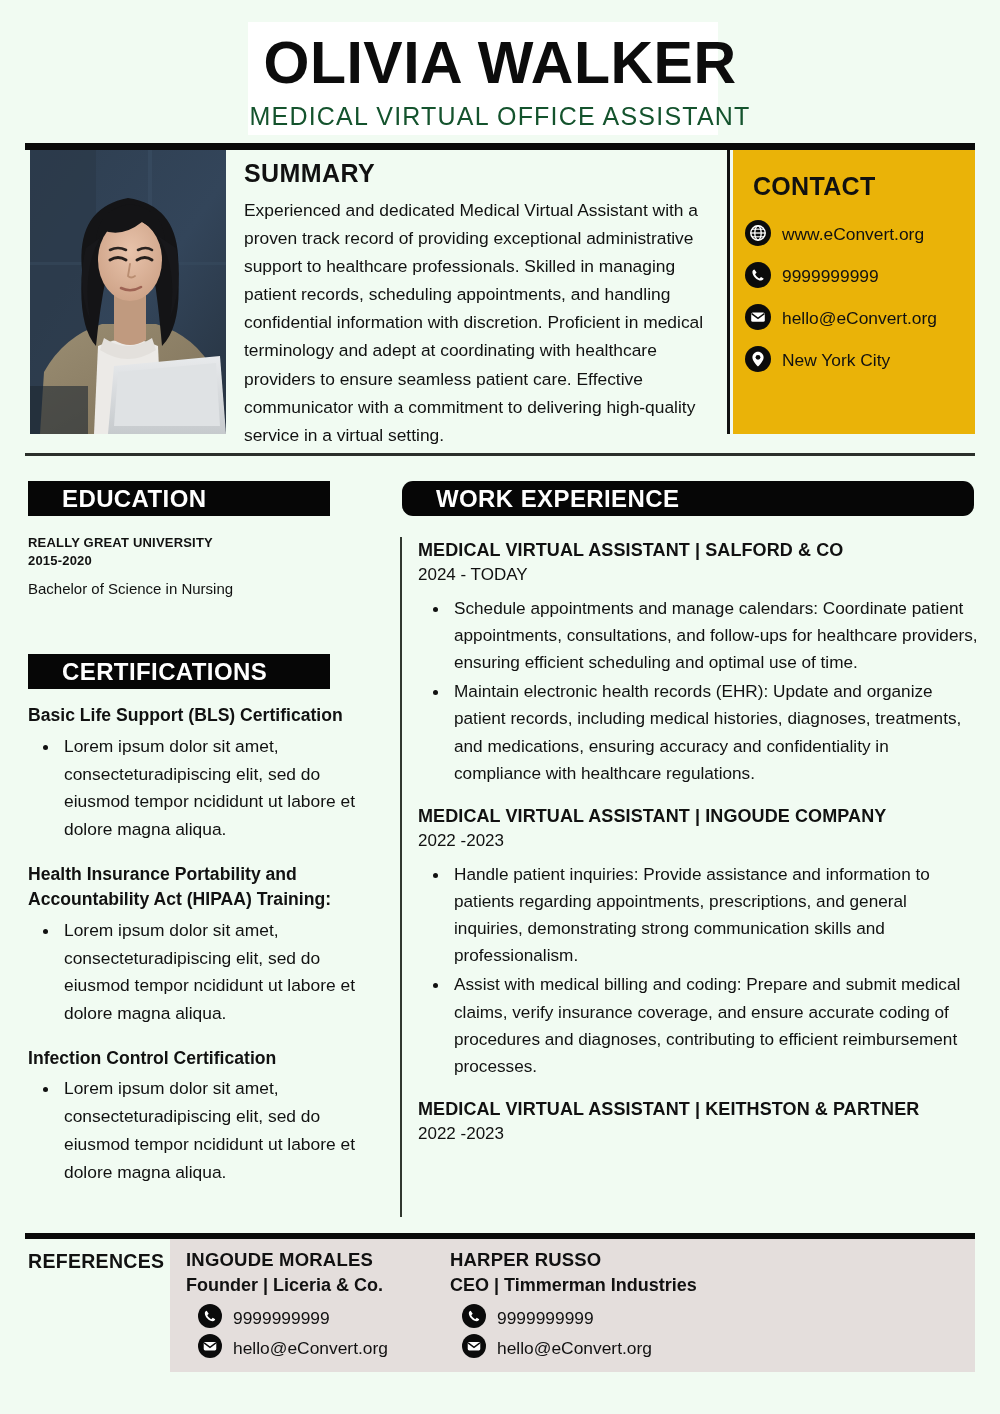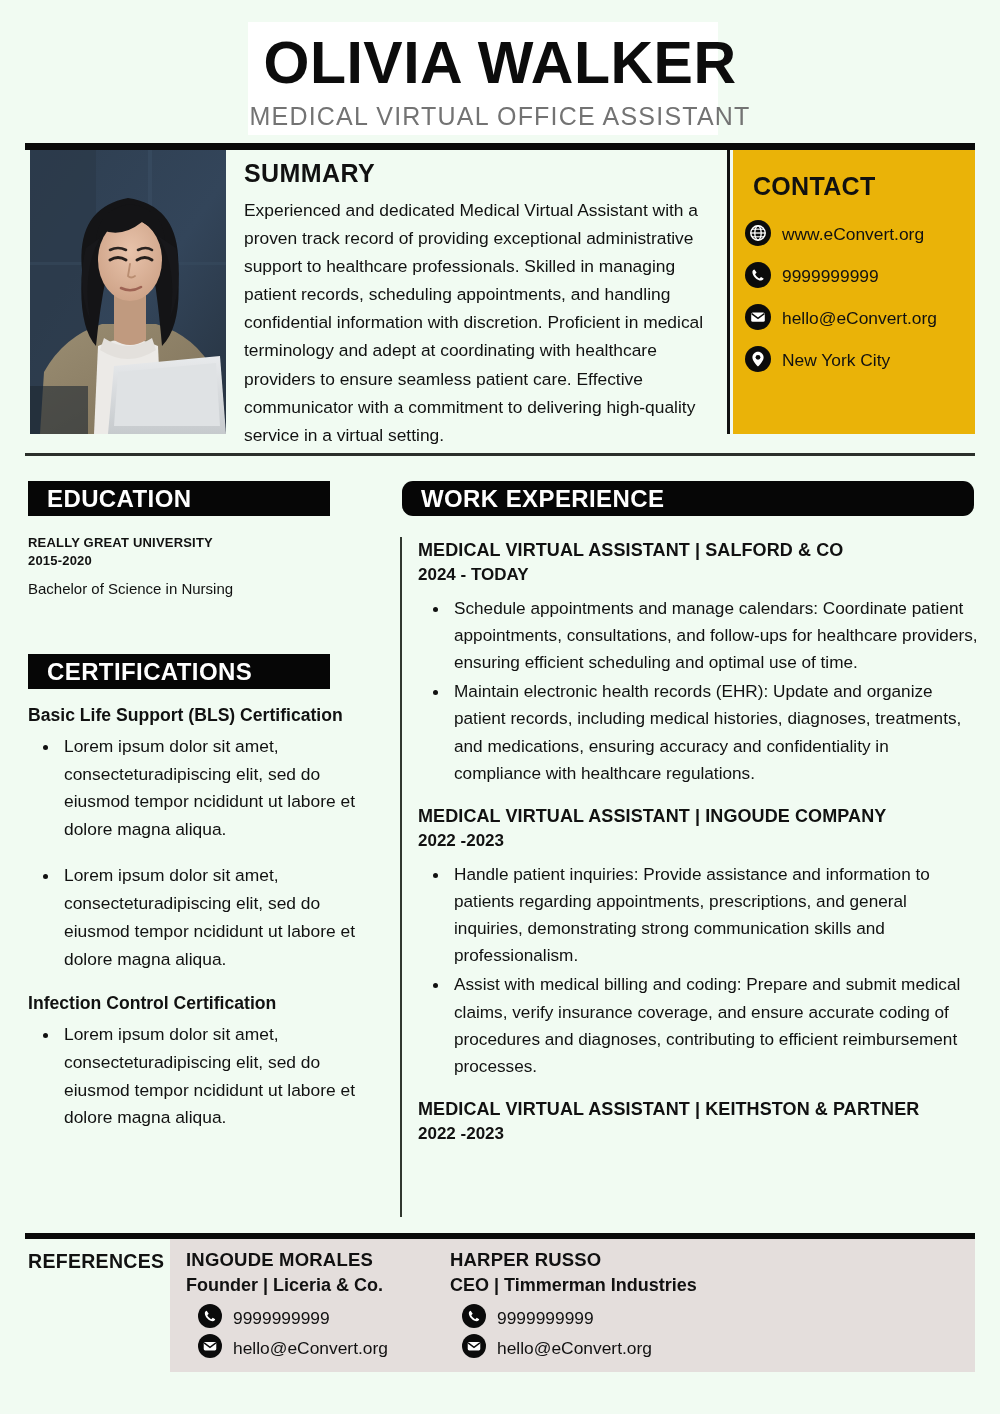--- a/index.html
+++ b/index.html
@@ -44,21 +44,21 @@
   }
   .subtitle {
     position: absolute;
     left: 0; top: 104px;
     width: 1000px;
     text-align: center;
     font-size: 25px;
     font-weight: 400;
     letter-spacing: 1.2px;
     line-height: 1;
-    color: #737373;
+    color: #14532d;
   }
 
   
   .rule-top {
     position: absolute;
     left: 25px; top: 143px;
     width: 950px; height: 7px;
     background: #0a0a0a;
   }
   .rule-mid {
@@ -143,21 +143,21 @@
   
   .sec-bar {
     position: absolute;
     background: #060606;
     color: #ffffff;
     font-size: 24px;
     font-weight: 700;
     letter-spacing: 0.4px;
     display: flex;
     align-items: center;
-    padding-left: 19px;
+    padding-left: 34px;
     box-sizing: border-box;
   }
   #bar-education   { left: 28px;  top: 481px; width: 302px; height: 35px; }
   #bar-certs       { left: 28px;  top: 654px; width: 302px; height: 35px; }
   #bar-work        { left: 402px; top: 481px; width: 572px; height: 35px; border-radius: 11px; }
 
   
   .left-col {
     position: absolute;
     left: 28px; top: 534px;
@@ -210,21 +210,21 @@
   .job { margin-bottom: 16px; }
   .job-title {
     font-size: 18px;
     font-weight: 700;
     letter-spacing: 0.1px;
     line-height: 1.45;
     margin: 0;
   }
   .job-dates {
     font-size: 17px;
-    font-weight: 700;
+    font-weight: 400;
     line-height: 1.45;
     margin: 0 0 7px 0;
   }
   .right-col ul.bullets li { font-size: 17.2px; line-height: 1.58; }
 
   
   .ref-panel {
     position: absolute;
     left: 170px; top: 1239px;
     width: 805px; height: 133px;
@@ -407,20 +407,21 @@
   <div style="height:103px"></div>
 
   <div class="cert-block">
     <div class="cert-title">Basic Life Support (BLS) Certification</div>
     <ul class="bullets">
       <li>Lorem ipsum dolor sit amet, consecteturadipiscing elit, sed do eiusmod tempor  ncididunt ut labore et dolore magna aliqua.</li>
     </ul>
   </div>
 
   <div class="cert-block">
+    <div class="cert-title">Health Insurance Portability and Accountability Act (HIPAA) Training:</div>
     <ul class="bullets">
       <li>Lorem ipsum dolor sit amet, consecteturadipiscing elit, sed do eiusmod tempor  ncididunt ut labore et dolore magna aliqua.</li>
     </ul>
   </div>
 
   <div class="cert-block">
     <div class="cert-title">Infection Control Certification</div>
     <ul class="bullets">
       <li>Lorem ipsum dolor sit amet, consecteturadipiscing elit, sed do eiusmod tempor  ncididunt ut labore et dolore magna aliqua.</li>
     </ul>

